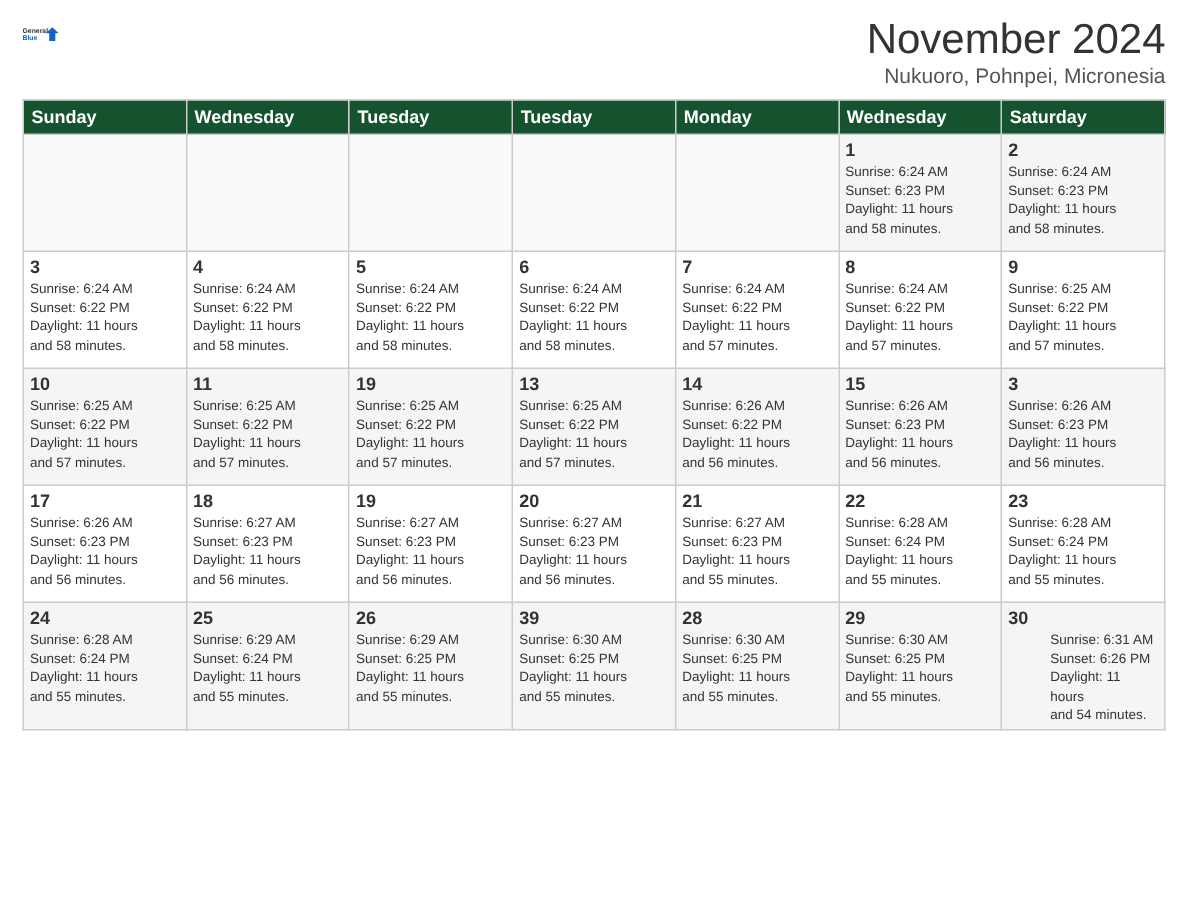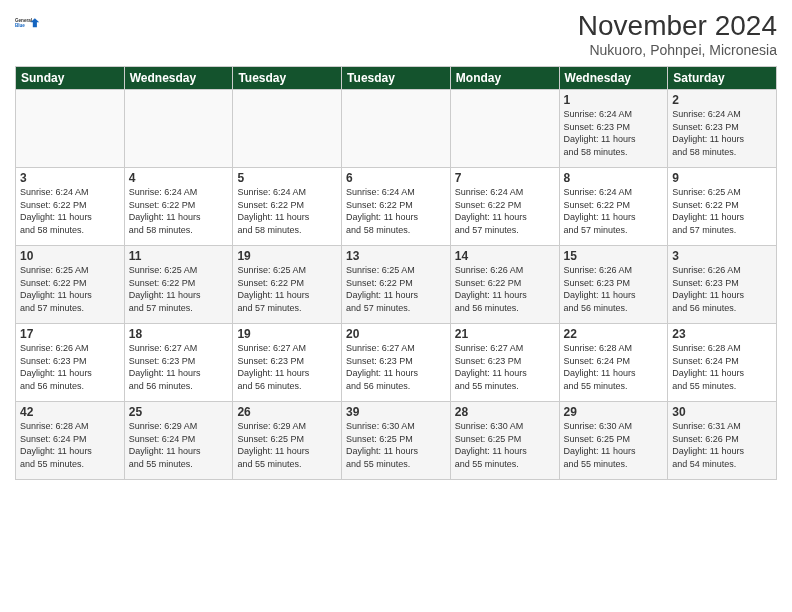--- a/index.html
+++ b/index.html
@@ -286,21 +286,21 @@
           <td>
             <span class="day-num">23</span>
             <div class="day-info" style="white-space: pre-line;">Sunrise: 6:28 AM
 Sunset: 6:24 PM
 Daylight: 11 hours
 and 55 minutes.</div>
           </td>
         </tr>
         <tr>
           <td>
-            <span class="day-num">42</span>
+            <span class="day-num">24</span>
             <div class="day-info" style="white-space: pre-line;">Sunrise: 6:28 AM
 Sunset: 6:24 PM
 Daylight: 11 hours
 and 55 minutes.</div>
           </td>
           <td>
             <span class="day-num">25</span>
             <div class="day-info" style="white-space: pre-line;">Sunrise: 6:29 AM
 Sunset: 6:24 PM
 Daylight: 11 hours
@@ -329,21 +329,21 @@
           </td>
           <td>
             <span class="day-num">29</span>
             <div class="day-info" style="white-space: pre-line;">Sunrise: 6:30 AM
 Sunset: 6:25 PM
 Daylight: 11 hours
 and 55 minutes.</div>
           </td>
           <td>
             <span class="day-num">30</span>
-            <div class="day-info" style="white-space: pre-line;">Sunrise: 6:31 AM
+            <div class="day-info" style="white-space: pre-line; margin-left: 28px;">Sunrise: 6:31 AM
 Sunset: 6:26 PM
 Daylight: 11 hours
 and 54 minutes.</div>
           </td>
         </tr>
       </tbody>
   </table>
 </div>
 
 </body></html>

